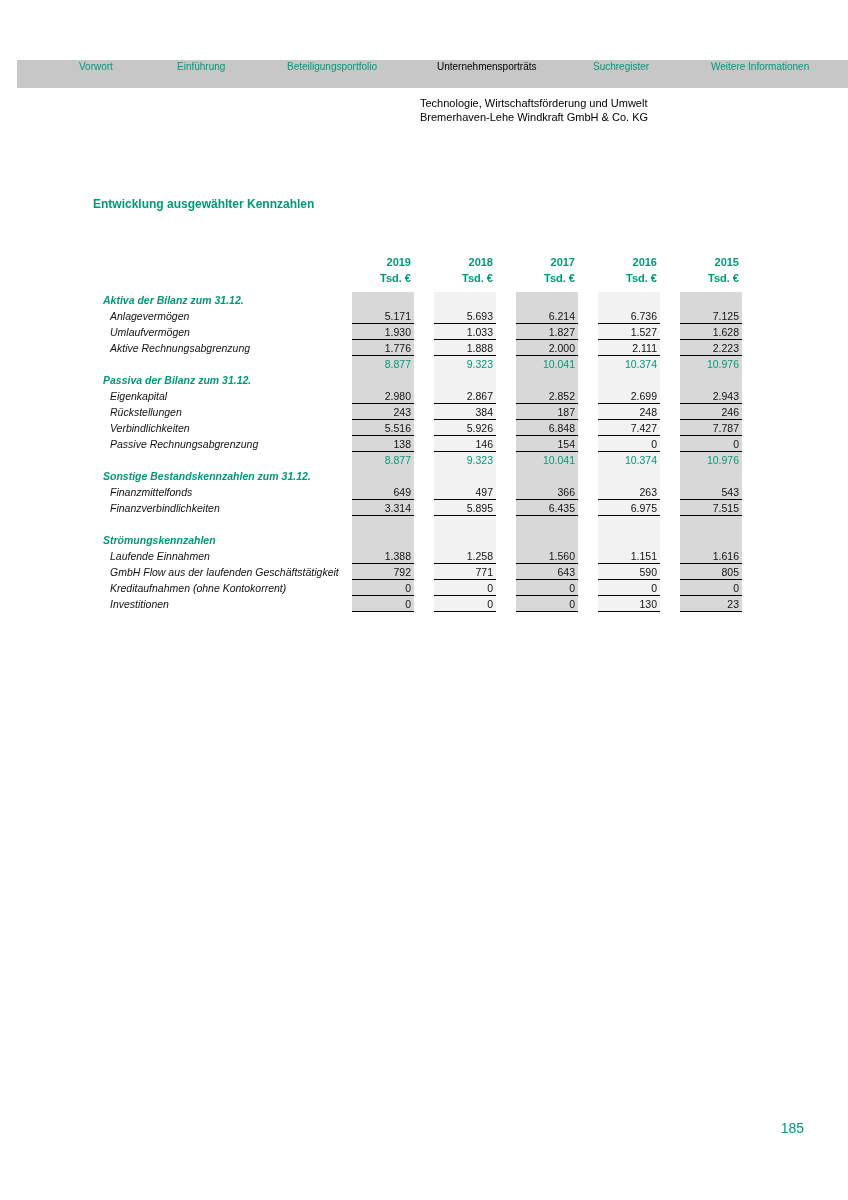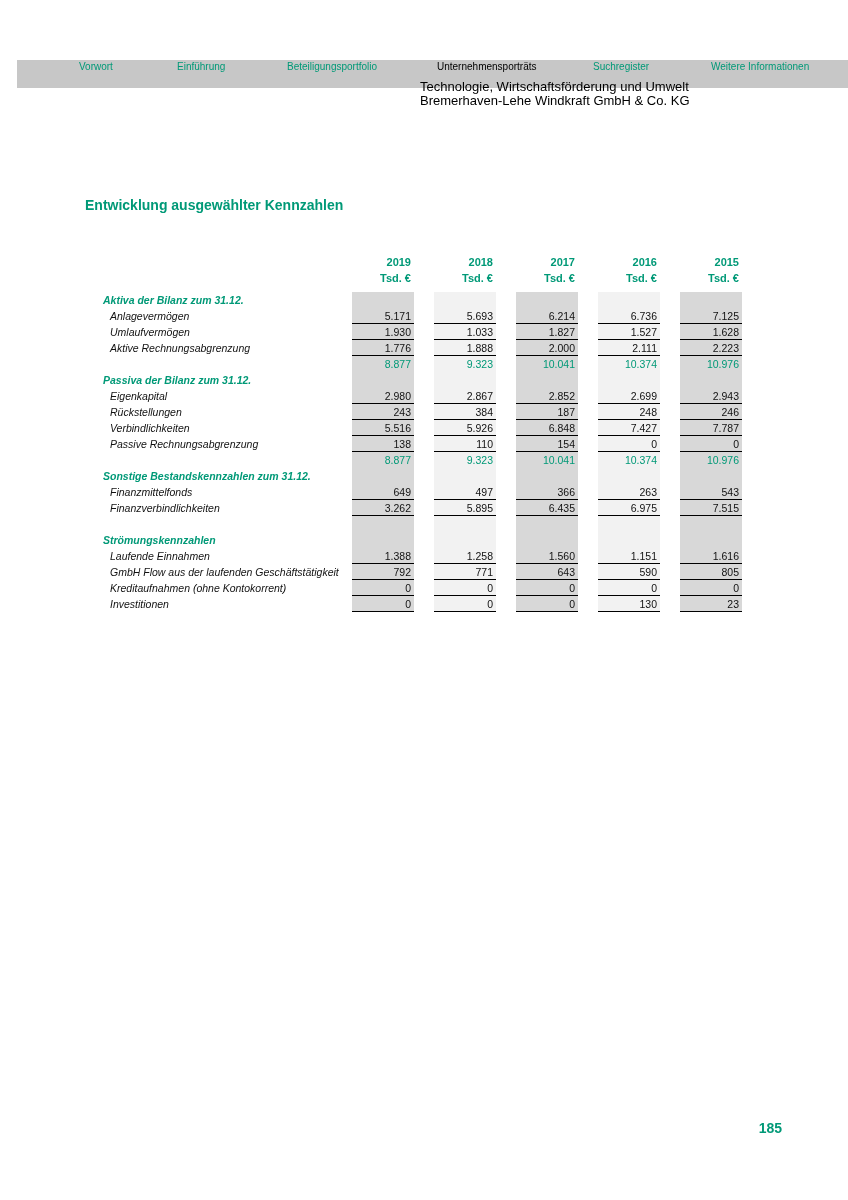--- a/index.html
+++ b/index.html
@@ -28,27 +28,27 @@
     position: absolute; top: 0;
     font-size: 10px; line-height: 13px;
     color: var(--accent);
     white-space: nowrap;
     cursor: pointer;
   }
   .nav-item.active { color: #000; }
 
   
   .doc-header {
-    position: absolute; left: 420px; top: 80px;
-    font-size: 13px; line-height: 14px; color: #000;
+    position: absolute; left: 420px; top: 96px;
+    font-size: 11px; line-height: 14px; color: #000;
   }
 
   .page-title {
-    position: absolute; left: 85px; top: 197px;
-    font-size: 14px; font-weight: bold;
+    position: absolute; left: 93px; top: 197px;
+    font-size: 12px; font-weight: bold;
     color: var(--accent);
   }
 
   
   .table-wrap { position: absolute; left: 103px; top: 254px; }
   .grid {
     display: grid;
     grid-template-columns: 229px repeat(5, 62px);
     column-gap: 20px;
   }
@@ -68,22 +68,22 @@
   .vcell { text-align: right; padding-right: 3px; }
   .band-odd  { background: var(--band-dark); }
   .band-even { background: var(--band-light); }
   .trow.data .vcell { border-bottom: 1px solid #000; }
   .trow.section-header .label-cell {
     padding-left: 0; font-weight: bold; color: var(--accent);
   }
   .trow.total .vcell { font-weight: normal; color: var(--accent); }
 
   .page-number {
-    position: absolute; top: 1120px; right: 66px;
-    font-size: 14px; font-weight: bold;
+    position: absolute; top: 1120px; right: 44px;
+    font-size: 14px; font-weight: normal;
     color: var(--accent);
   }
 </style>
 </head>
 <body>
 
 <div class="nav-bar" id="nav-bar">
     <span class="nav-item" style="left: 62px;">Vorwort</span>
     <span class="nav-item" style="left: 160px;">Einführung</span>
     <span class="nav-item" style="left: 270px;">Beteiligungsportfolio</span>
@@ -107,25 +107,25 @@
   <div class="grid body-grid" id="tbody">
       <div class="trow section-header"><div class="cell label-cell">Aktiva der Bilanz zum 31.12.</div><div class="cell vcell band-odd"></div><div class="cell vcell band-even"></div><div class="cell vcell band-odd"></div><div class="cell vcell band-even"></div><div class="cell vcell band-odd"></div></div>
       <div class="trow data"><div class="cell label-cell">Anlagevermögen</div><div class="cell vcell band-odd">5.171</div><div class="cell vcell band-even">5.693</div><div class="cell vcell band-odd">6.214</div><div class="cell vcell band-even">6.736</div><div class="cell vcell band-odd">7.125</div></div>
       <div class="trow data"><div class="cell label-cell">Umlaufvermögen</div><div class="cell vcell band-odd">1.930</div><div class="cell vcell band-even">1.033</div><div class="cell vcell band-odd">1.827</div><div class="cell vcell band-even">1.527</div><div class="cell vcell band-odd">1.628</div></div>
       <div class="trow data"><div class="cell label-cell">Aktive Rechnungsabgrenzung</div><div class="cell vcell band-odd">1.776</div><div class="cell vcell band-even">1.888</div><div class="cell vcell band-odd">2.000</div><div class="cell vcell band-even">2.111</div><div class="cell vcell band-odd">2.223</div></div>
       <div class="trow total"><div class="cell label-cell"></div><div class="cell vcell band-odd">8.877</div><div class="cell vcell band-even">9.323</div><div class="cell vcell band-odd">10.041</div><div class="cell vcell band-even">10.374</div><div class="cell vcell band-odd">10.976</div></div>
       <div class="trow section-header"><div class="cell label-cell">Passiva der Bilanz zum 31.12.</div><div class="cell vcell band-odd"></div><div class="cell vcell band-even"></div><div class="cell vcell band-odd"></div><div class="cell vcell band-even"></div><div class="cell vcell band-odd"></div></div>
       <div class="trow data"><div class="cell label-cell">Eigenkapital</div><div class="cell vcell band-odd">2.980</div><div class="cell vcell band-even">2.867</div><div class="cell vcell band-odd">2.852</div><div class="cell vcell band-even">2.699</div><div class="cell vcell band-odd">2.943</div></div>
       <div class="trow data"><div class="cell label-cell">Rückstellungen</div><div class="cell vcell band-odd">243</div><div class="cell vcell band-even">384</div><div class="cell vcell band-odd">187</div><div class="cell vcell band-even">248</div><div class="cell vcell band-odd">246</div></div>
       <div class="trow data"><div class="cell label-cell">Verbindlichkeiten</div><div class="cell vcell band-odd">5.516</div><div class="cell vcell band-even">5.926</div><div class="cell vcell band-odd">6.848</div><div class="cell vcell band-even">7.427</div><div class="cell vcell band-odd">7.787</div></div>
-      <div class="trow data"><div class="cell label-cell">Passive Rechnungsabgrenzung</div><div class="cell vcell band-odd">138</div><div class="cell vcell band-even">110</div><div class="cell vcell band-odd">154</div><div class="cell vcell band-even">0</div><div class="cell vcell band-odd">0</div></div>
+      <div class="trow data"><div class="cell label-cell">Passive Rechnungsabgrenzung</div><div class="cell vcell band-odd">138</div><div class="cell vcell band-even">146</div><div class="cell vcell band-odd">154</div><div class="cell vcell band-even">0</div><div class="cell vcell band-odd">0</div></div>
       <div class="trow total"><div class="cell label-cell"></div><div class="cell vcell band-odd">8.877</div><div class="cell vcell band-even">9.323</div><div class="cell vcell band-odd">10.041</div><div class="cell vcell band-even">10.374</div><div class="cell vcell band-odd">10.976</div></div>
       <div class="trow section-header"><div class="cell label-cell">Sonstige Bestandskennzahlen zum 31.12.</div><div class="cell vcell band-odd"></div><div class="cell vcell band-even"></div><div class="cell vcell band-odd"></div><div class="cell vcell band-even"></div><div class="cell vcell band-odd"></div></div>
       <div class="trow data"><div class="cell label-cell">Finanzmittelfonds</div><div class="cell vcell band-odd">649</div><div class="cell vcell band-even">497</div><div class="cell vcell band-odd">366</div><div class="cell vcell band-even">263</div><div class="cell vcell band-odd">543</div></div>
-      <div class="trow data"><div class="cell label-cell">Finanzverbindlichkeiten</div><div class="cell vcell band-odd">3.262</div><div class="cell vcell band-even">5.895</div><div class="cell vcell band-odd">6.435</div><div class="cell vcell band-even">6.975</div><div class="cell vcell band-odd">7.515</div></div>
+      <div class="trow data"><div class="cell label-cell">Finanzverbindlichkeiten</div><div class="cell vcell band-odd">3.314</div><div class="cell vcell band-even">5.895</div><div class="cell vcell band-odd">6.435</div><div class="cell vcell band-even">6.975</div><div class="cell vcell band-odd">7.515</div></div>
       <div class="trow spacer"><div class="cell label-cell"></div><div class="cell vcell band-odd"></div><div class="cell vcell band-even"></div><div class="cell vcell band-odd"></div><div class="cell vcell band-even"></div><div class="cell vcell band-odd"></div></div>
       <div class="trow section-header"><div class="cell label-cell">Strömungskennzahlen</div><div class="cell vcell band-odd"></div><div class="cell vcell band-even"></div><div class="cell vcell band-odd"></div><div class="cell vcell band-even"></div><div class="cell vcell band-odd"></div></div>
       <div class="trow data"><div class="cell label-cell">Laufende Einnahmen</div><div class="cell vcell band-odd">1.388</div><div class="cell vcell band-even">1.258</div><div class="cell vcell band-odd">1.560</div><div class="cell vcell band-even">1.151</div><div class="cell vcell band-odd">1.616</div></div>
       <div class="trow data"><div class="cell label-cell">GmbH Flow aus der laufenden Geschäftstätigkeit</div><div class="cell vcell band-odd">792</div><div class="cell vcell band-even">771</div><div class="cell vcell band-odd">643</div><div class="cell vcell band-even">590</div><div class="cell vcell band-odd">805</div></div>
       <div class="trow data"><div class="cell label-cell">Kreditaufnahmen (ohne Kontokorrent)</div><div class="cell vcell band-odd">0</div><div class="cell vcell band-even">0</div><div class="cell vcell band-odd">0</div><div class="cell vcell band-even">0</div><div class="cell vcell band-odd">0</div></div>
       <div class="trow data"><div class="cell label-cell">Investitionen</div><div class="cell vcell band-odd">0</div><div class="cell vcell band-even">0</div><div class="cell vcell band-odd">0</div><div class="cell vcell band-even">130</div><div class="cell vcell band-odd">23</div></div>
     </div>
 </div>
 
 <div class="page-number">185</div>

